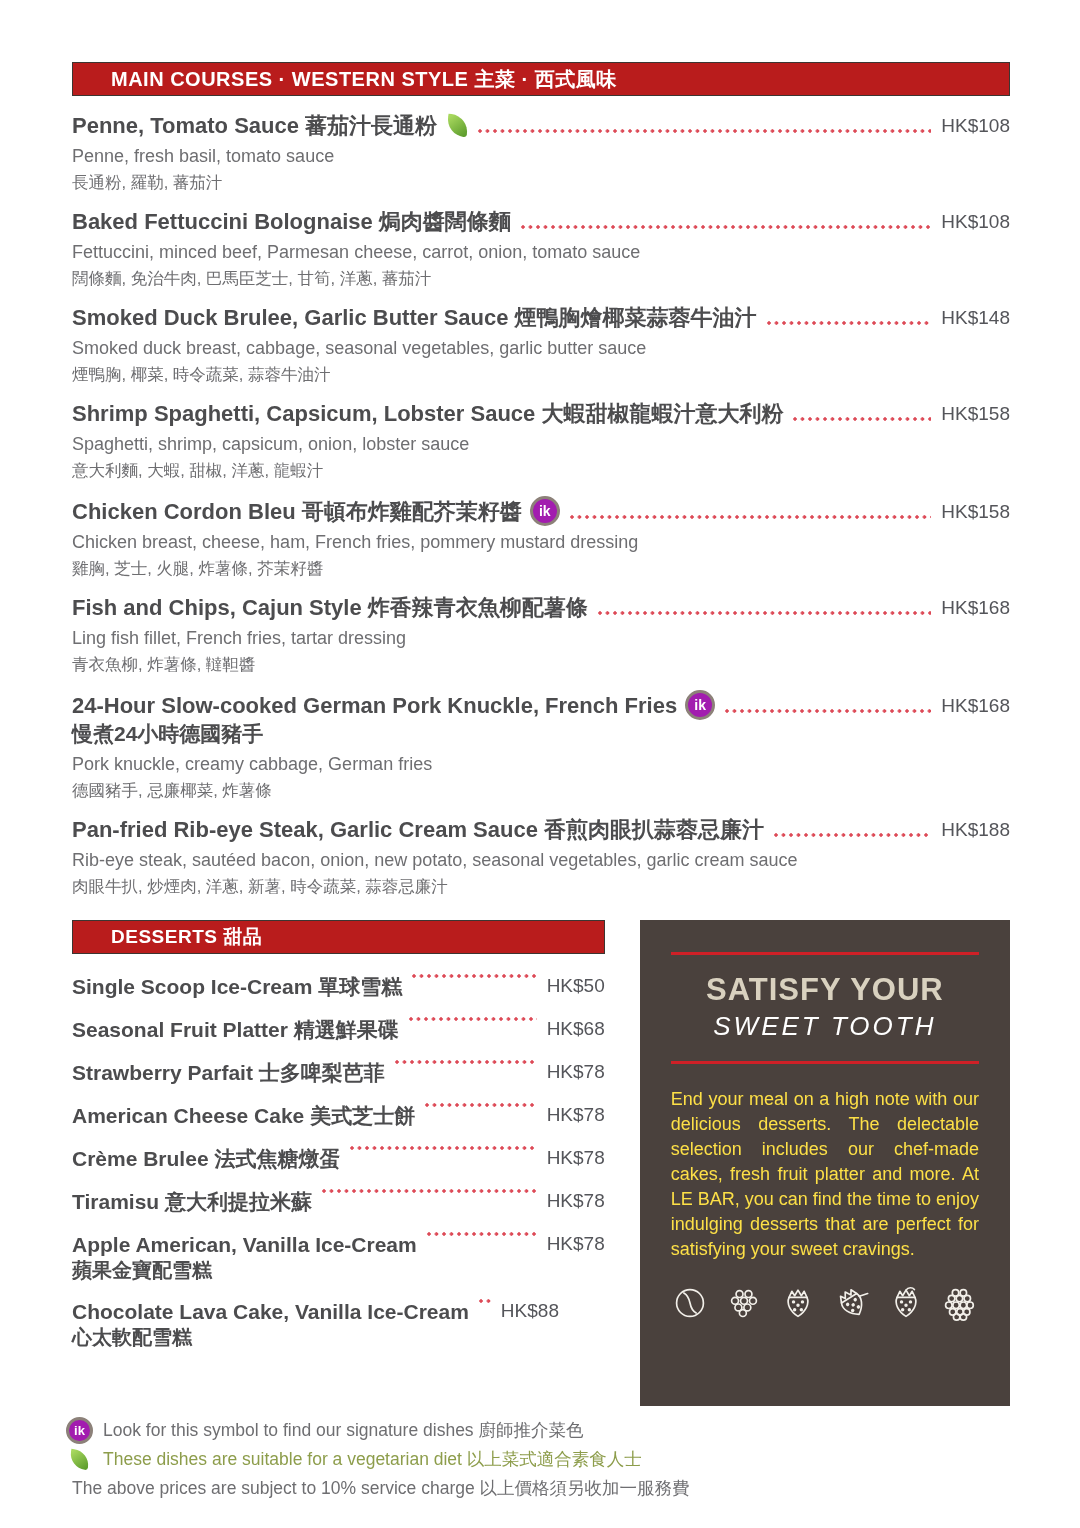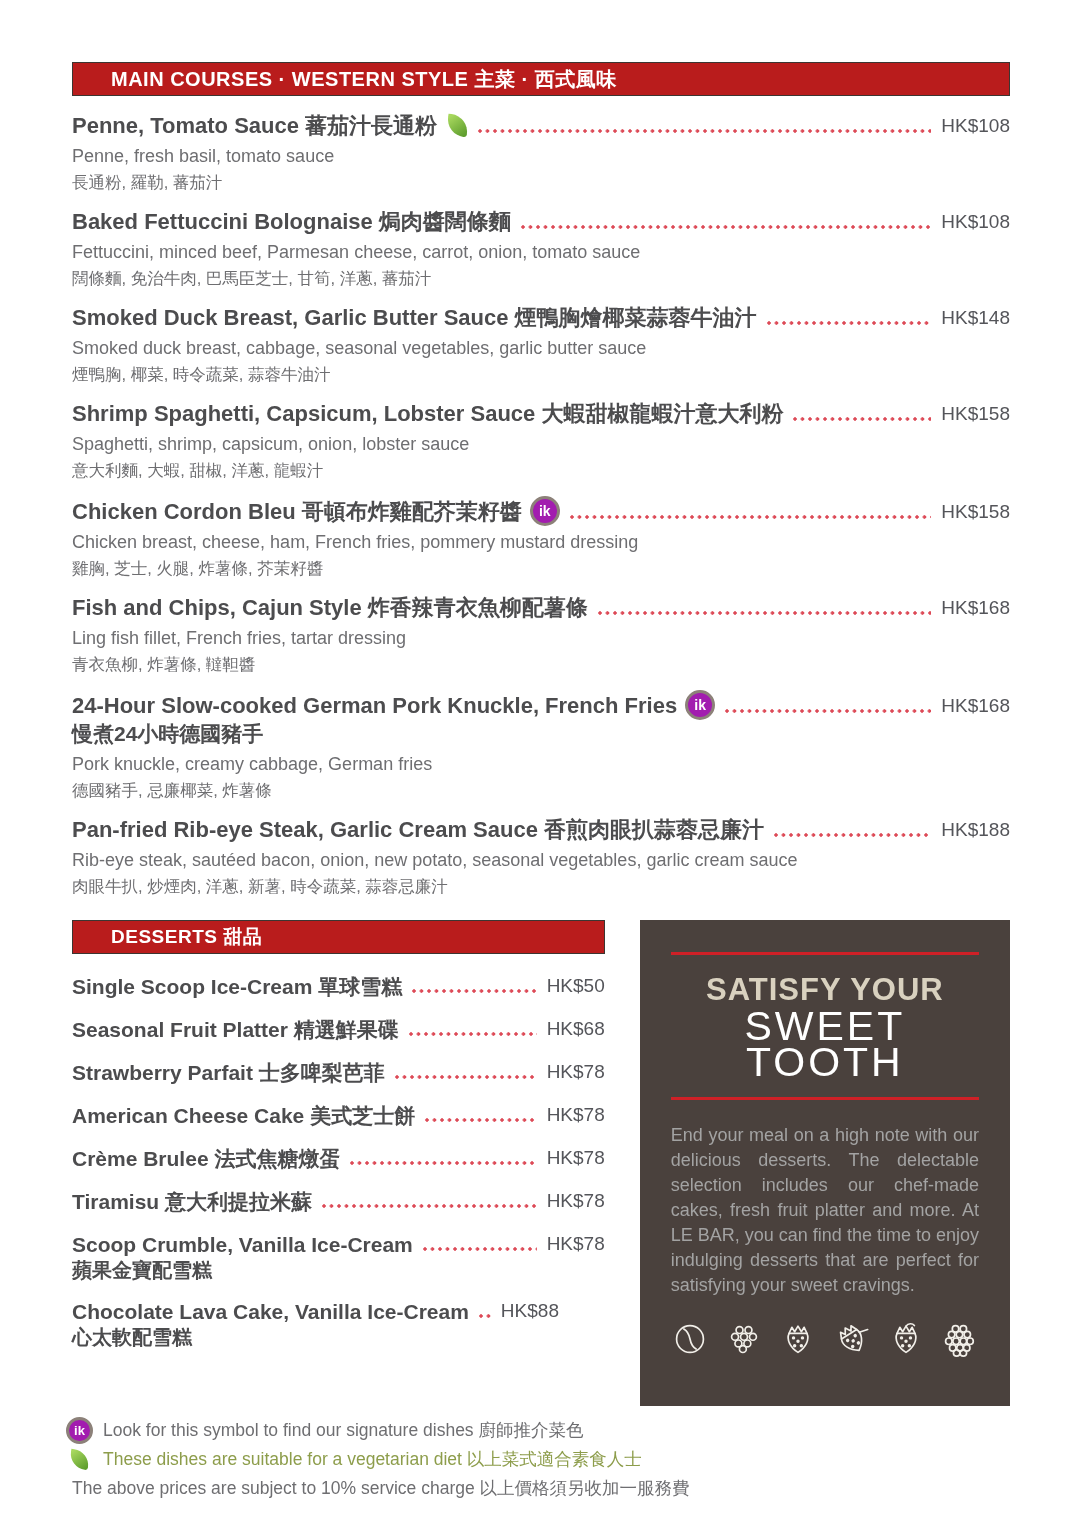--- a/index.html
+++ b/index.html
@@ -43,33 +43,33 @@
     display:inline-flex; align-items:center; justify-content:center;
     width:30px; height:30px; border-radius:50%; flex:0 0 auto;
     background:#a21caf; border:3px solid #8c8179; color:#fff;
     font-weight:700; font-size:14px; margin:0 0 0 8px; align-self:flex-end;
   }
   
   .lower { display:flex; margin-top:22px; }
   .des-col { width:553px; }
   .des-list { margin-top:20px; }
   .di { margin-bottom:17px; }
-  .di-row { display:flex; align-items:flex-end; }
+  .di-row { display:flex; }
   .di-name { font-size:21px; font-weight:700; color:#4c4c4e; line-height:26px; white-space:nowrap; }
   .di-zh2 { font-size:20px; font-weight:700; color:#4c4c4e; line-height:24px; }
   
   .promo {
     width:382px; margin-left:35px; background:#4a413d; color:#f3f1ee;
     padding:32px 31px 30px; height:486px;
   }
   .promo-rule { height:3px; background:#cf2027; }
   .promo-title1 { margin-top:17px; text-align:center; font-weight:700; font-size:31px; line-height:36px; letter-spacing:1px; color:#d9d1bf; }
-  .promo-title2 { text-align:center; font-weight:400; font-size:41px; line-height:36px; letter-spacing:3px; color:#ffffff; }
+  .promo-title2 { text-align:center; font-weight:400; font-size:26px; line-height:36px; letter-spacing:3px; color:#ffffff;font-style:italic; }
   .promo-rule2 { margin-top:17px; }
-  .promo-body { margin-top:23px; font-size:18px; line-height:25px; text-align:justify; color:#a3a3a3; }
+  .promo-body { margin-top:23px; font-size:18px; line-height:25px; text-align:justify; color:#fde047; }
   .promo-icons { margin-top:22px; display:flex; justify-content:space-between; align-items:center; }
   .promo-icons svg { display:block; }
   
   .notes { margin-top:10px; }
   .note { display:flex; align-items:center; font-size:17.5px; color:#6e6e71; line-height:29px; margin-left:-6px; }
   .note .ik-badge { width:27px; height:27px; font-size:13px; margin:0 10px 0 0; align-self:center; }
   .note .leaf-badge { width:19px; height:19px; margin:0 14px 0 4px; align-self:center; }
   .note.veg span.txt { color:#8d9d4b; }
   .note.plain { margin-left:0; }
 </style>
@@ -102,21 +102,21 @@
       <span class="leader"></span>
       <span class="price">HK$108</span>
     </div>
 
     <div class="desc-en">Fettuccini, minced beef, Parmesan cheese, carrot, onion, tomato sauce</div>
     <div class="desc-zh">闊條麵, 免治牛肉, 巴馬臣芝士, 甘筍, 洋蔥, 蕃茄汁</div>
   </div>
 
   <div class="mi">
     <div class="mi-row">
-      <span class="mi-name">Smoked Duck Breast, Garlic Butter Sauce 煙鴨胸燴椰菜蒜蓉牛油汁</span>
+      <span class="mi-name">Smoked Duck Brulee, Garlic Butter Sauce 煙鴨胸燴椰菜蒜蓉牛油汁</span>
 
       <span class="leader"></span>
       <span class="price">HK$148</span>
     </div>
 
     <div class="desc-en">Smoked duck breast, cabbage, seasonal vegetables, garlic butter sauce</div>
     <div class="desc-zh">煙鴨胸, 椰菜, 時令蔬菜, 蒜蓉牛油汁</div>
   </div>
 
   <div class="mi">
@@ -235,21 +235,21 @@
     <div class="di-row">
       <span class="di-name">Tiramisu 意大利提拉米蘇</span>
       <span class="leader"></span>
       <span class="price">HK$78</span>
     </div>
 
   </div>
 
   <div class="di">
     <div class="di-row">
-      <span class="di-name">Scoop Crumble, Vanilla Ice-Cream</span>
+      <span class="di-name">Apple American, Vanilla Ice-Cream</span>
       <span class="leader"></span>
       <span class="price">HK$78</span>
     </div>
     <div class="di-zh2">蘋果金寶配雪糕</div>
   </div>
 
   <div class="di">
     <div class="di-row">
       <span class="di-name">Chocolate Lava Cake, Vanilla Ice-Cream</span>
       <span class="leader short"></span>

